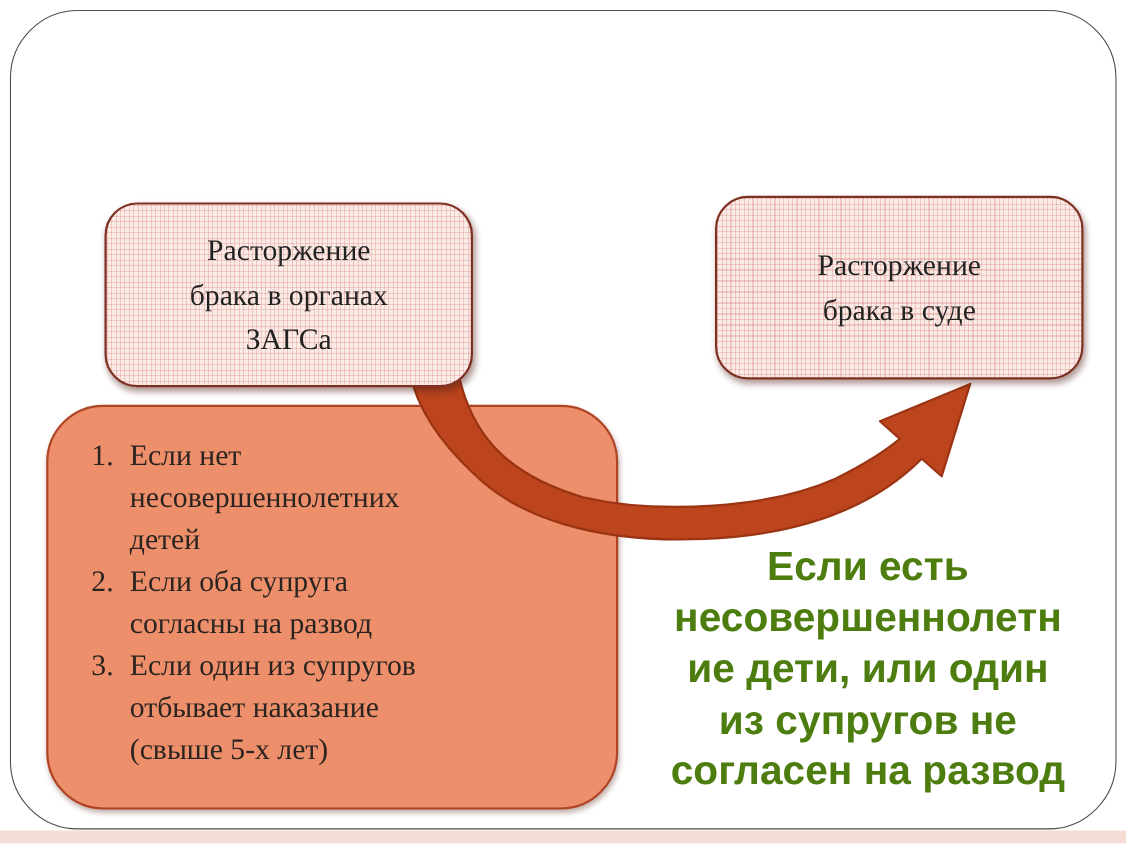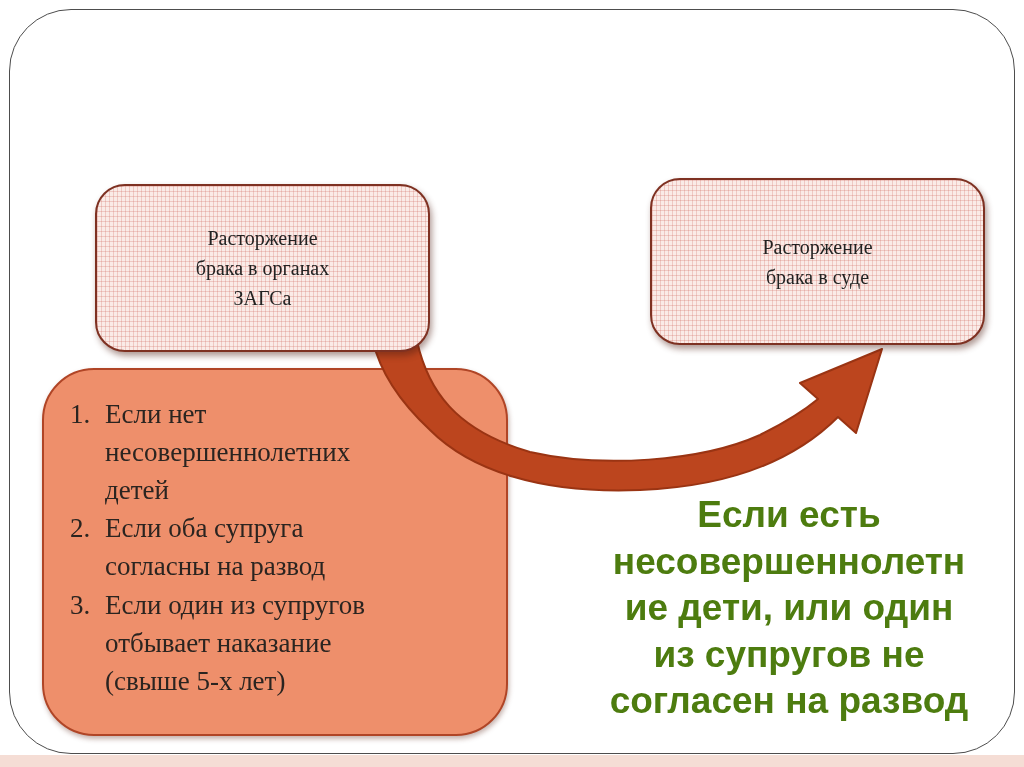--- a/index.html
+++ b/index.html
@@ -57,35 +57,35 @@
       repeating-linear-gradient(to right, var(--box-grid) 0 1px, transparent 1px 4px),
       repeating-linear-gradient(to bottom, var(--box-grid) 0 1px, transparent 1px 5px);
     border:2.5px solid var(--box-border);
     border-radius:30px;
     box-shadow:2px 4px 6px rgba(80,30,20,0.45);
     display:flex;align-items:center;justify-content:center;
     text-align:center;
     z-index:3;
   }
   .pink-box .box-label{
-    font-size:20px;
+    font-size:27px;
     line-height:1.5;
     color:var(--text-dark);
     white-space:pre-line;
   }
   .box-left{left:95px;top:184px;width:335px;height:168px;}
   .box-right{left:650px;top:178px;width:335px;height:167px;}
   .list-box{
     position:absolute;
-    left:42px;top:368px;width:466px;height:368px;
+    left:42px;top:368px;width:520px;height:368px;
     background:var(--list-bg);
     border:2px solid var(--list-border);
     border-radius:52px;
     box-shadow:1px 3px 5px rgba(90,35,20,0.35);
-    padding:26px 30px 20px 1px;
+    padding:26px 30px 20px 14px;
     z-index:1;
   }
   .list-box ol{
     margin:0;
     padding-left:52px;
     font-size:27px;
     line-height:1.4;
     color:#2a2420;
   }
   .list-box ol li{

